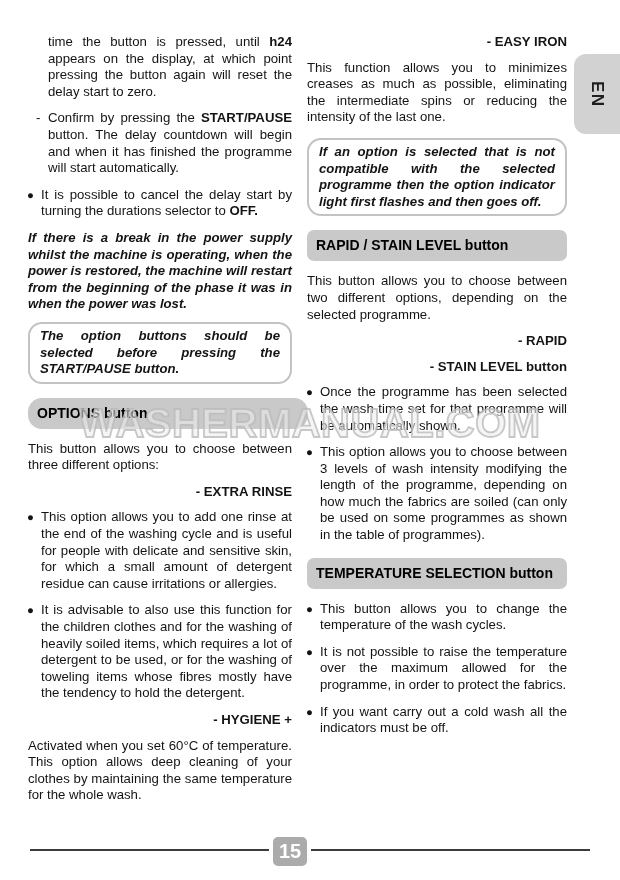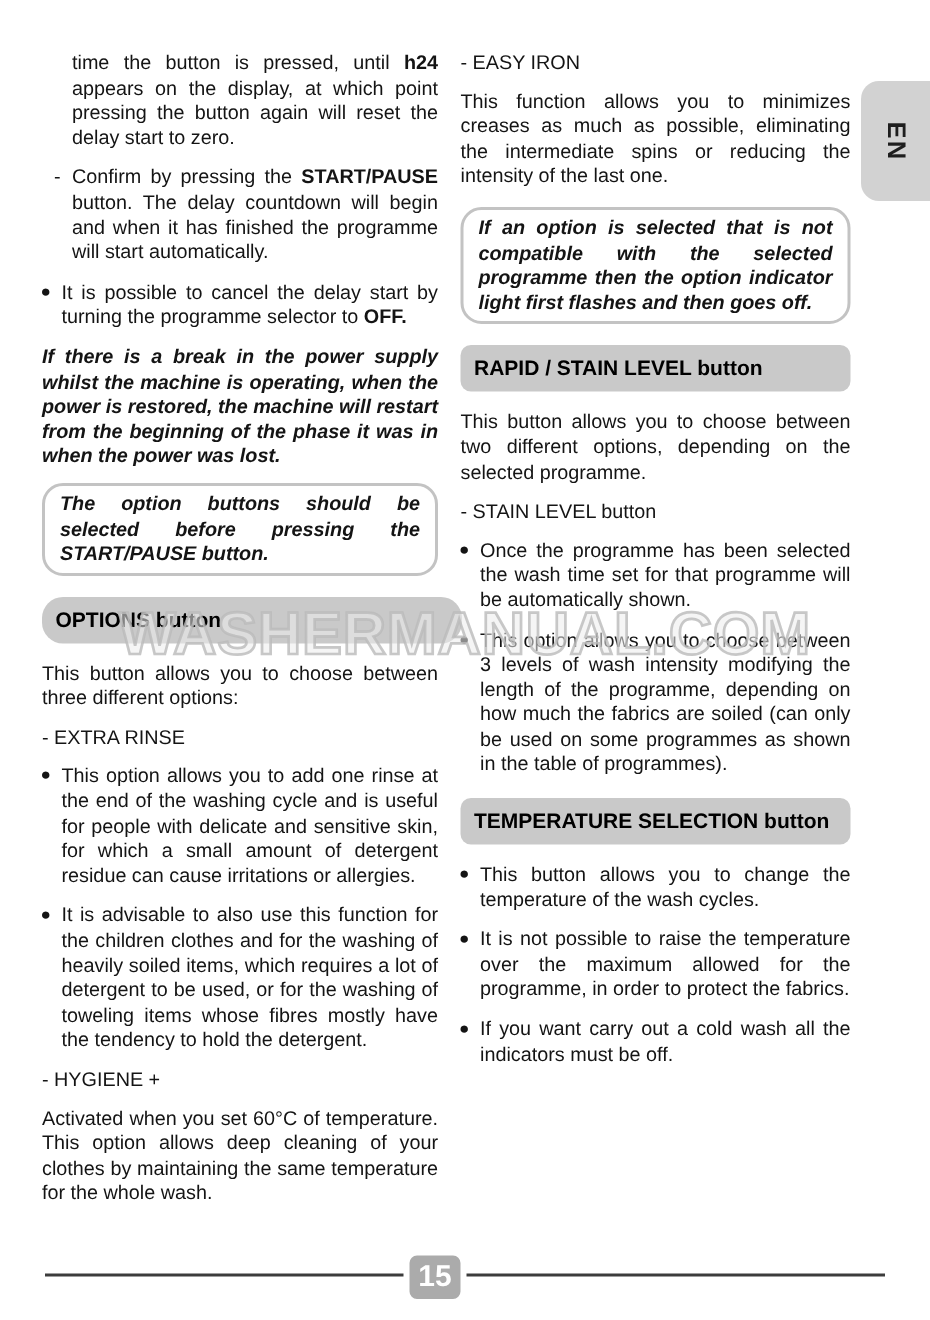--- a/index.html
+++ b/index.html
@@ -25,21 +25,21 @@
   .notice { font-weight:700; font-style:italic; margin-bottom:9px; }
 
   .note-box { border:2.5px solid #c3c3c3; border-radius:14px; padding:4px 10px;
               font-weight:700; margin-bottom:14px; text-align:justify;font-style:italic; }
 
   .section-header { background:#c9c9c9; border-radius:7px; padding:5px 9px 6px 9px;
                     font-weight:700; font-size:14px; line-height:20px; color:#000;
                     margin:4px 0 12px 0; text-align:left; }
   .section-header.narrow { width:280px;border-radius:14px; }
 
-  .subhead { font-weight:400; margin:4px 0 9px 0; text-align:left; }
+  .subhead { font-weight:700; margin:4px 0 9px 0; text-align:right; }
 
   .indent-para { margin-left:17px; }
 
   .en-tab { position:absolute; right:0; top:54px; width:46px; height:80px;
             background:#d2d2d2; border-radius:12px 0 0 12px; z-index:1;
             display:flex; align-items:center; justify-content:center; }
   .en-tab .vtext { writing-mode:vertical-rl; font-weight:700; font-size:17px;
                    letter-spacing:1.5px; color:#1e1e1e; }
 
   .watermark { position:absolute; top:401px; left:0; width:620px; text-align:center;
@@ -65,21 +65,21 @@
 
 <div class="column col-left">
 
   <p class="block p-continuation"><span>time the button is pressed, until </span><span class="bold">h24</span><span> appears on the display, at which point pressing the button again will reset the delay start to zero.</span></p>
 
   <div class="block dash-item">
     <span class="marker">-</span><span>Confirm by pressing the </span><span class="bold">START/PAUSE</span><span> button. The delay countdown will begin and when it has finished the programme will start automatically.</span>
   </div>
 
   <div class="block bullet-item">
-    <span class="dot">●</span><span>It is possible to cancel the delay start by turning the programme selector to </span><span class="bold">OFF.</span>
+    <span class="dot">●</span><span>It is possible to cancel the delay start by turning the durations selector to </span><span class="bold">OFF.</span>
   </div>
 
   <p class="block notice">If there is a break in the power supply whilst the machine is operating, when the power is restored, the machine will restart from the beginning of the phase it was in when the power was lost.</p>
 
   <div class="note-box">The option buttons should be selected before pressing the START/PAUSE button.</div>
 
   <div class="section-header narrow">OPTIONS button</div>
 
   <p class="block">This button allows you to choose between three different options:</p>
 
@@ -104,20 +104,21 @@
   <p class="subhead" style="margin-top:0;">- EASY IRON</p>
 
   <p class="block">This function allows you to minimizes creases as much as possible, eliminating the intermediate spins or reducing the intensity of the last one.</p>
 
   <div class="note-box" style="margin-top:12px;">If an option is selected that is not compatible with the selected programme then the option indicator light first flashes and then goes off.</div>
 
   <div class="section-header" style="margin-top:10px;">RAPID / STAIN LEVEL button</div>
 
   <p class="block">This button allows you to choose between two different options, depending on the selected programme.</p>
 
+  <p class="subhead">- RAPID</p>
 
 
   <p class="subhead">- STAIN LEVEL button</p>
 
   <div class="block bullet-item">
     <span class="dot">●</span><span>Once the programme has been selected the wash time set for that programme will be automatically shown.</span>
   </div>
 
   <div class="block bullet-item">
     <span class="dot">●</span><span>This option allows you to choose between 3 levels of wash intensity modifying the length of the programme, depending on how much the fabrics are soiled (can only be used on some programmes as shown in the table of programmes).</span>

